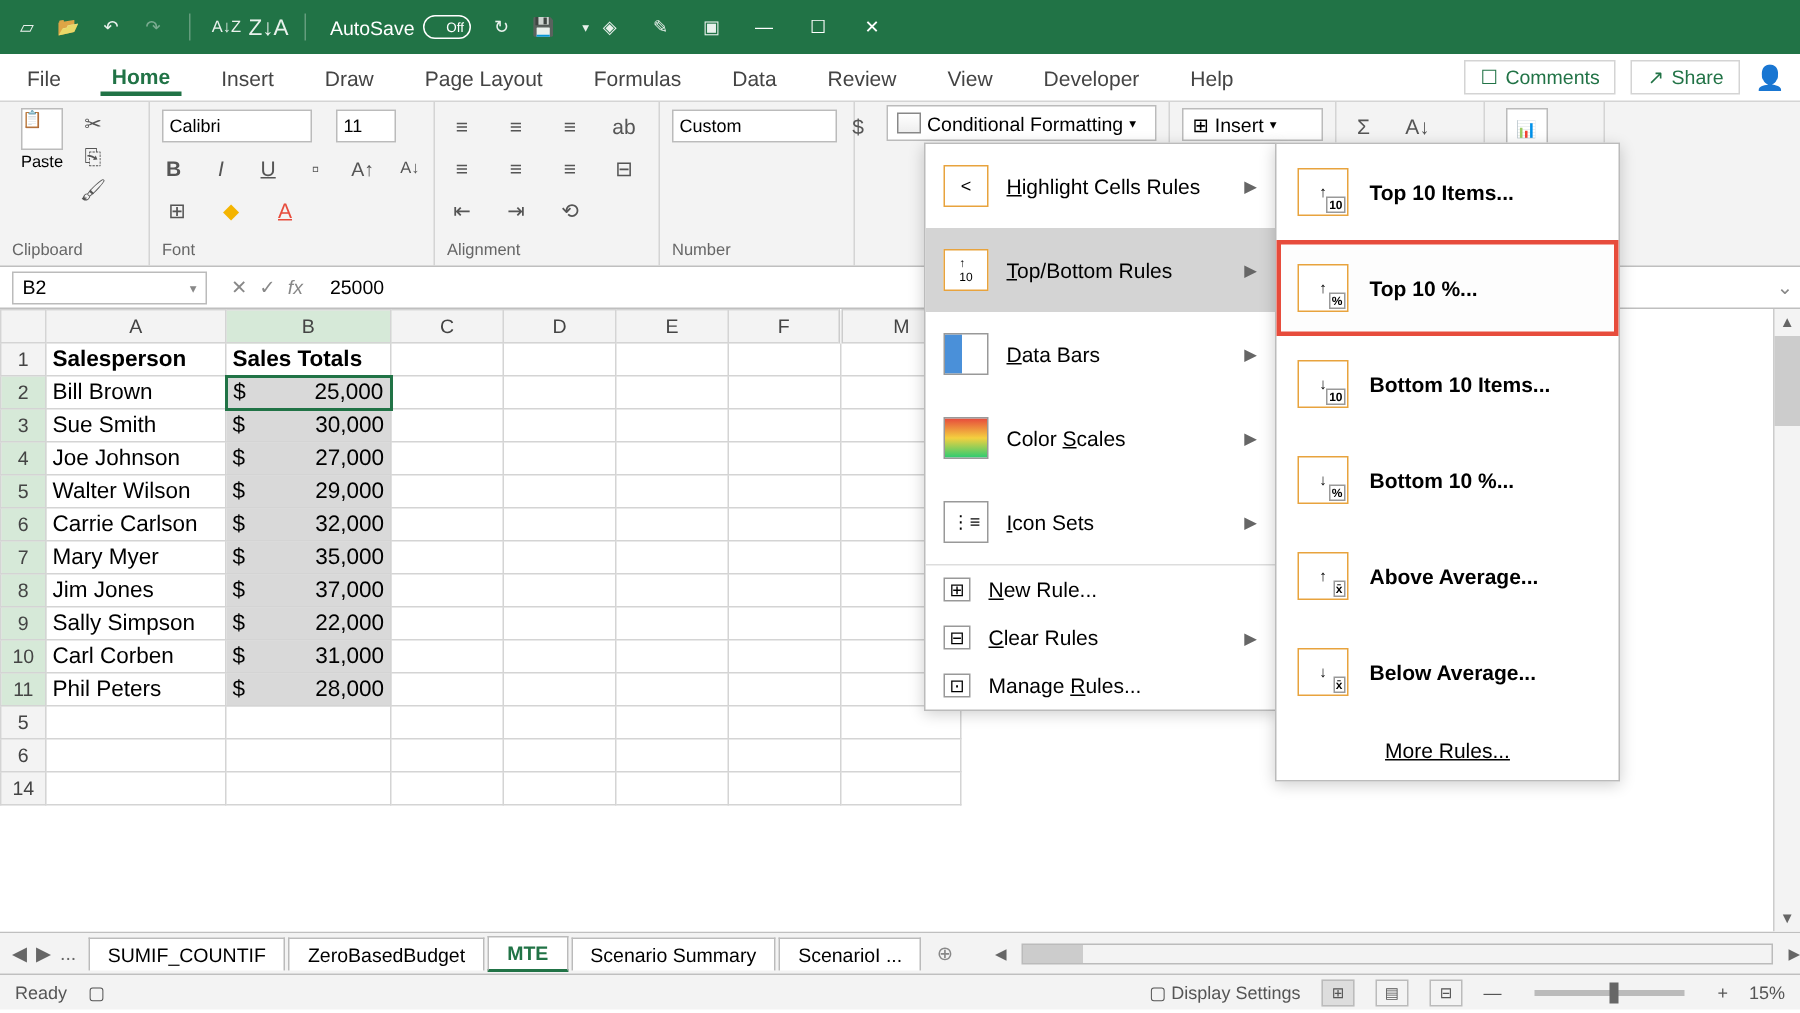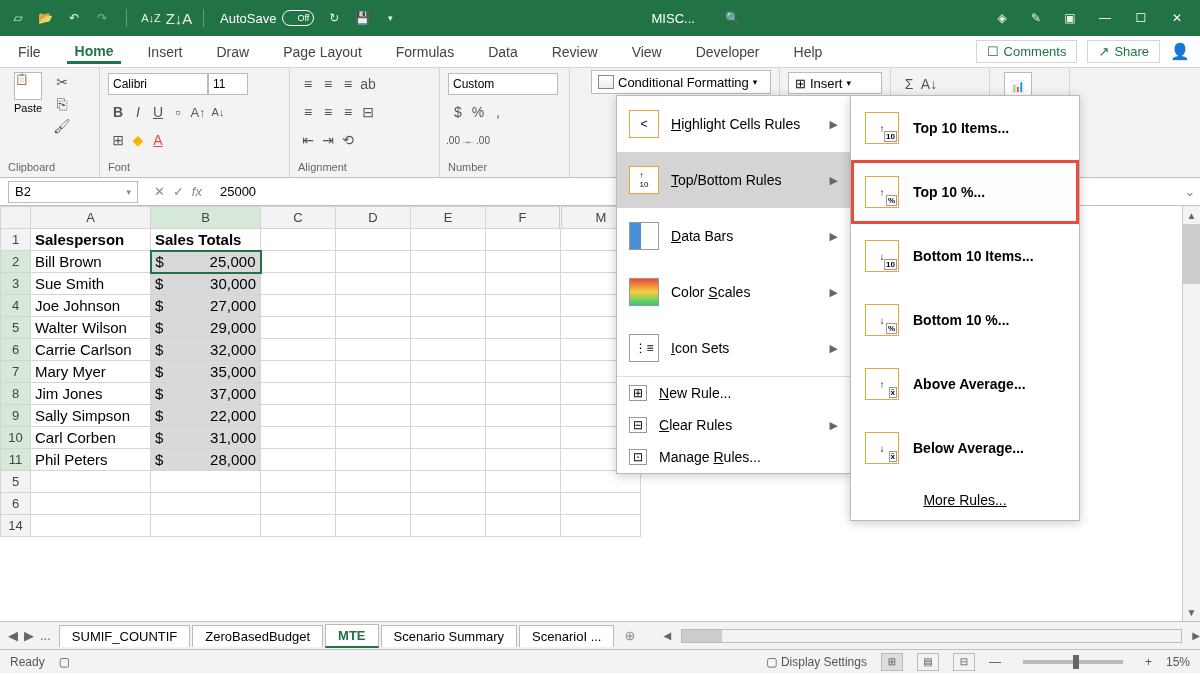--- a/index.html
+++ b/index.html
@@ -27,21 +27,21 @@
 .rbtn.share { color: #217346; }
 
 
 .ribbon { height: 110px; background: #f3f3f3; border-bottom: 1px solid #bfbfbf; display: flex; position: relative; }
 .rgroup { border-right: 1px solid #d4d4d4; padding: 4px 8px 2px; display: flex; flex-direction: column; }
 .rgroup-label { font-size: 11px; color: #666; text-align: left; margin-top: auto; padding-bottom: 2px; }
 .rgroup-body { display: flex; gap: 4px; flex: 1; }
 .rcol { display: flex; flex-direction: column; gap: 2px; justify-content: flex-start; }
 .ricon { width: 20px; height: 20px; display: flex; align-items: center; justify-content: center; font-size: 14px; color: #555; }
 .rsel { font-size: 12px; border: 1px solid #bbb; background: #fff; padding: 1px 4px; height: 22px; }
-.rrow { display: flex; gap: 0; align-items: center; height: 24px; }
+.rrow { display: flex; gap: 16px; align-items: center; height: 24px; }
 .rbig { width: 40px; display: flex; flex-direction: column; align-items: center; font-size: 11px; gap: 2px; }
 .rbigicon { width: 28px; height: 28px; border: 1px solid #bbb; background: #fff; }
 .cf-btn { background: #fff; border: 1px solid #bbb; padding: 2px 6px; font-size: 13px; display: flex; align-items: center; gap: 4px; height: 24px; margin-bottom: 2px; }
 .cf-btn.main { font-size: 13px; margin-left: 13px; }
 .cfbox { width: 16px; height: 14px; border: 1px solid #888; display: inline-block; background: linear-gradient(#fff, #eee); }
 
 
 .cf-menu { position: absolute; left: 616px; top: 27px; width: 235px; background: #fff; border: 1px solid #bbb; box-shadow: 0 2px 10px rgba(0,0,0,.2); z-index: 50; font-size: 14px; }
 .cf-item { display: flex; align-items: center; padding: 14px 12px; gap: 12px; cursor: pointer; }
 .cf-item:hover, .cf-item.hovered { background: #d4d4d4; }
@@ -126,24 +126,20 @@
     <span class="tb-sep"></span>
     <div class="autosave">
       <span>AutoSave</span>
       <span class="toggle">
           <span>Off</span>
         </span>
     </div>
     <span class="tb-icon">↻</span>
     <span class="tb-icon">💾</span>
     <span class="tb-icon" style="font-size:9px">▾</span>
-  </div>
-  <div class="tb-center">
-    <span class="tb-title">MISC...</span>
-    <span class="tb-icon">🔍</span>
   </div>
   <div class="tb-right">
     <span class="tb-icon">◈</span>
     <span class="tb-icon">✎</span>
     <span class="tb-icon">▣</span>
     <span class="tb-winbtn">—</span>
     <span class="tb-winbtn">☐</span>
     <span class="tb-winbtn">✕</span>
   </div>
 </div>
@@ -224,21 +220,21 @@
       <div class="rrow">
         <span class="ricon">⇤</span>
         <span class="ricon">⇥</span>
         <span class="ricon">⟲</span>
       </div>
     </div>
     <div class="rgroup-label">Alignment</div>
   </div>
 
   <div class="rgroup" style="width:130px">
-    <div class="rgroup-body" style="flex-direction:column">
+    <div class="rgroup-body" style="flex-direction:row">
       <div class="rrow">
           <input class="rsel" style="width: 110px;" value="Custom">
         </div>
       <div class="rrow">
         <span class="ricon">$</span>
         <span class="ricon">%</span>
         <span class="ricon">,</span>
       </div>
       <div class="rrow">
         <span class="ricon" style="font-size:10px">.00→</span>

